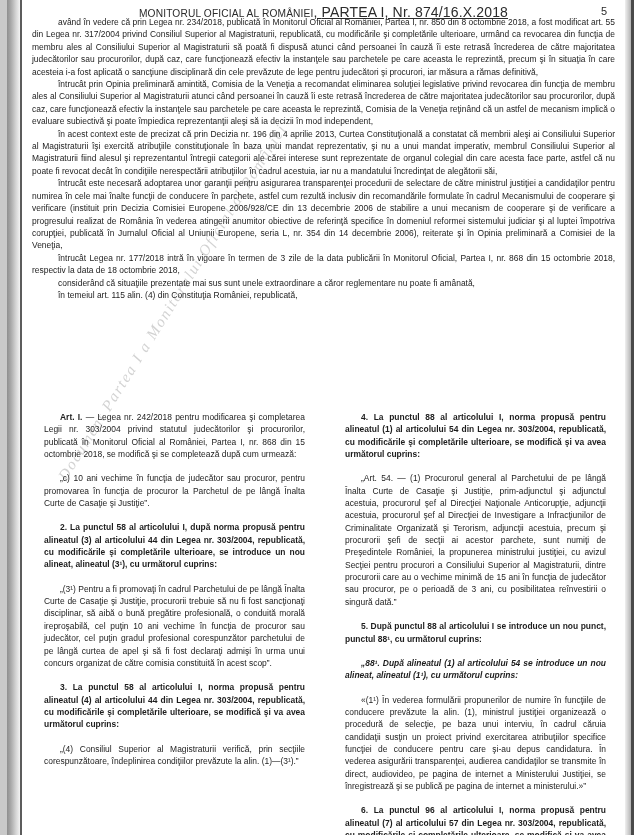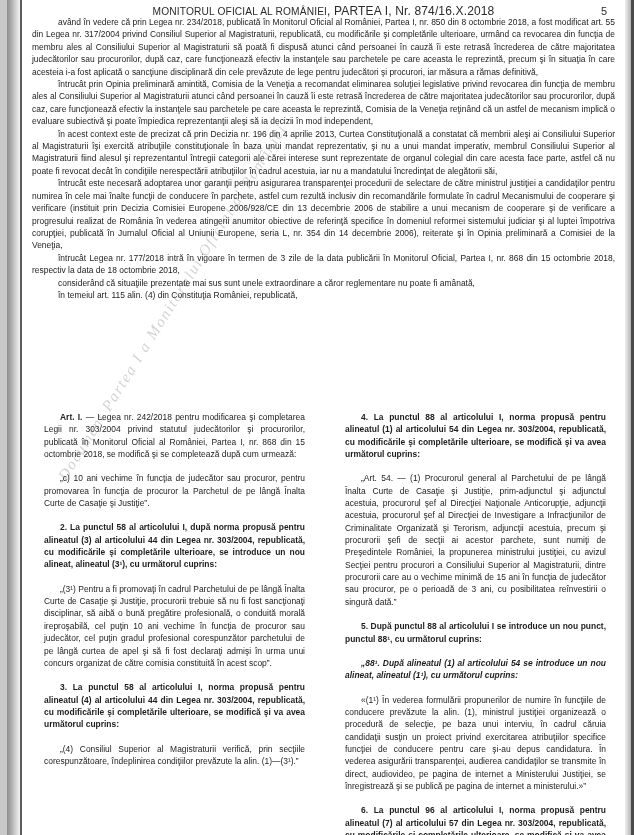--- a/index.html
+++ b/index.html
@@ -66,21 +66,22 @@
   .header-title {
     position: absolute;
     left: 0; right: 0;
     text-align: center;
     font-size: 10.2px;
     letter-spacing: 0.15px;
     color: #2b2b2b;
     white-space: nowrap;
   }
   .header-title .small {
-    font-size: 12px;
+    font-size: 14px;
+    text-decoration: underline;
   }
   .page-number {
     position: absolute;
     right: 18px;
     top: 1px;
     font-size: 11px;
     color: #2b2b2b;
   }
 
   

